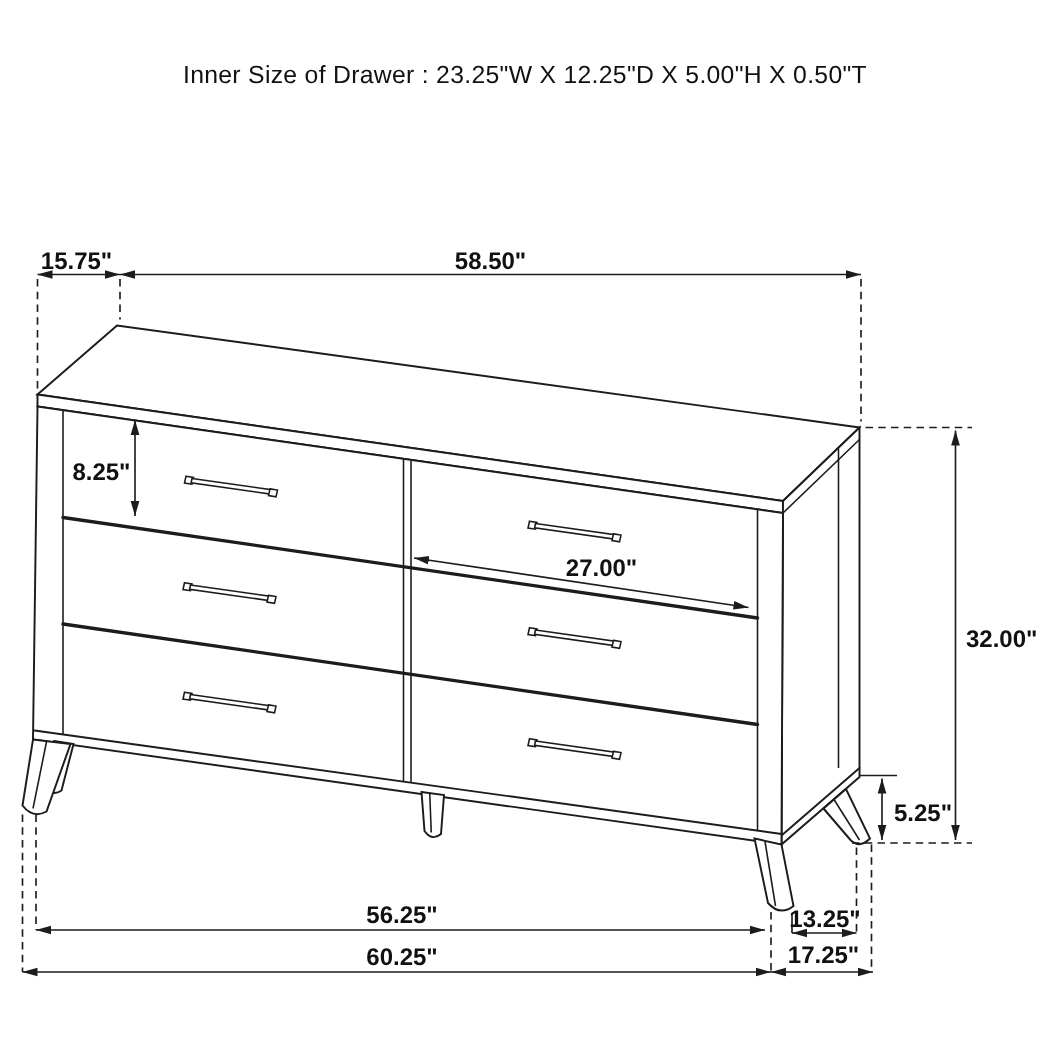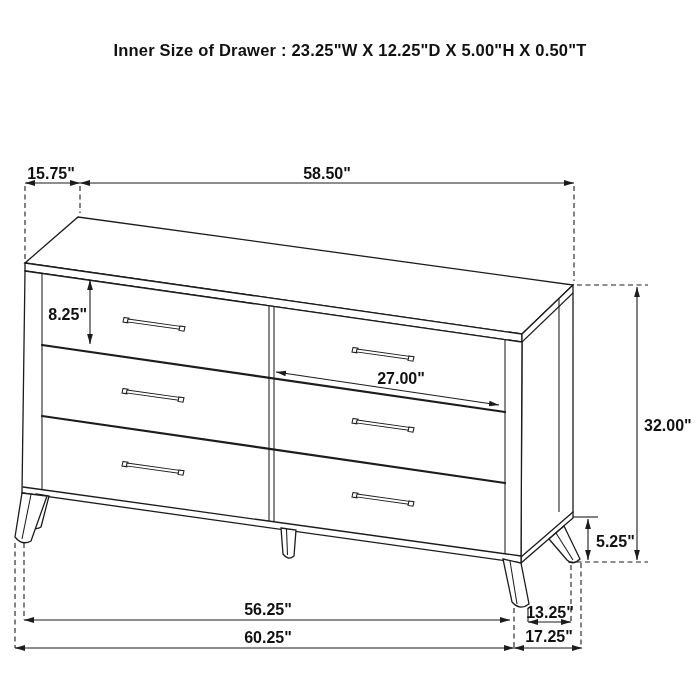--- a/index.html
+++ b/index.html
@@ -8,21 +8,21 @@
     width:700px;height:700px;
     background:#ffffff;
     font-family:"Liberation Sans", sans-serif;
     overflow:hidden;
   }
   .title{
     position:absolute;
     top:41px;left:0;right:0;
     text-align:center;
     font-size:16.5px;
-    font-weight:bold;
+    font-weight:normal;
     color:#111111;
     letter-spacing:0.2px;
   }
   svg{position:absolute;top:0;left:0;}
   .dim-label{
     font-family:"Liberation Sans", sans-serif;
     font-size:16px;
     font-weight:bold;
     fill:#111111;
   }

